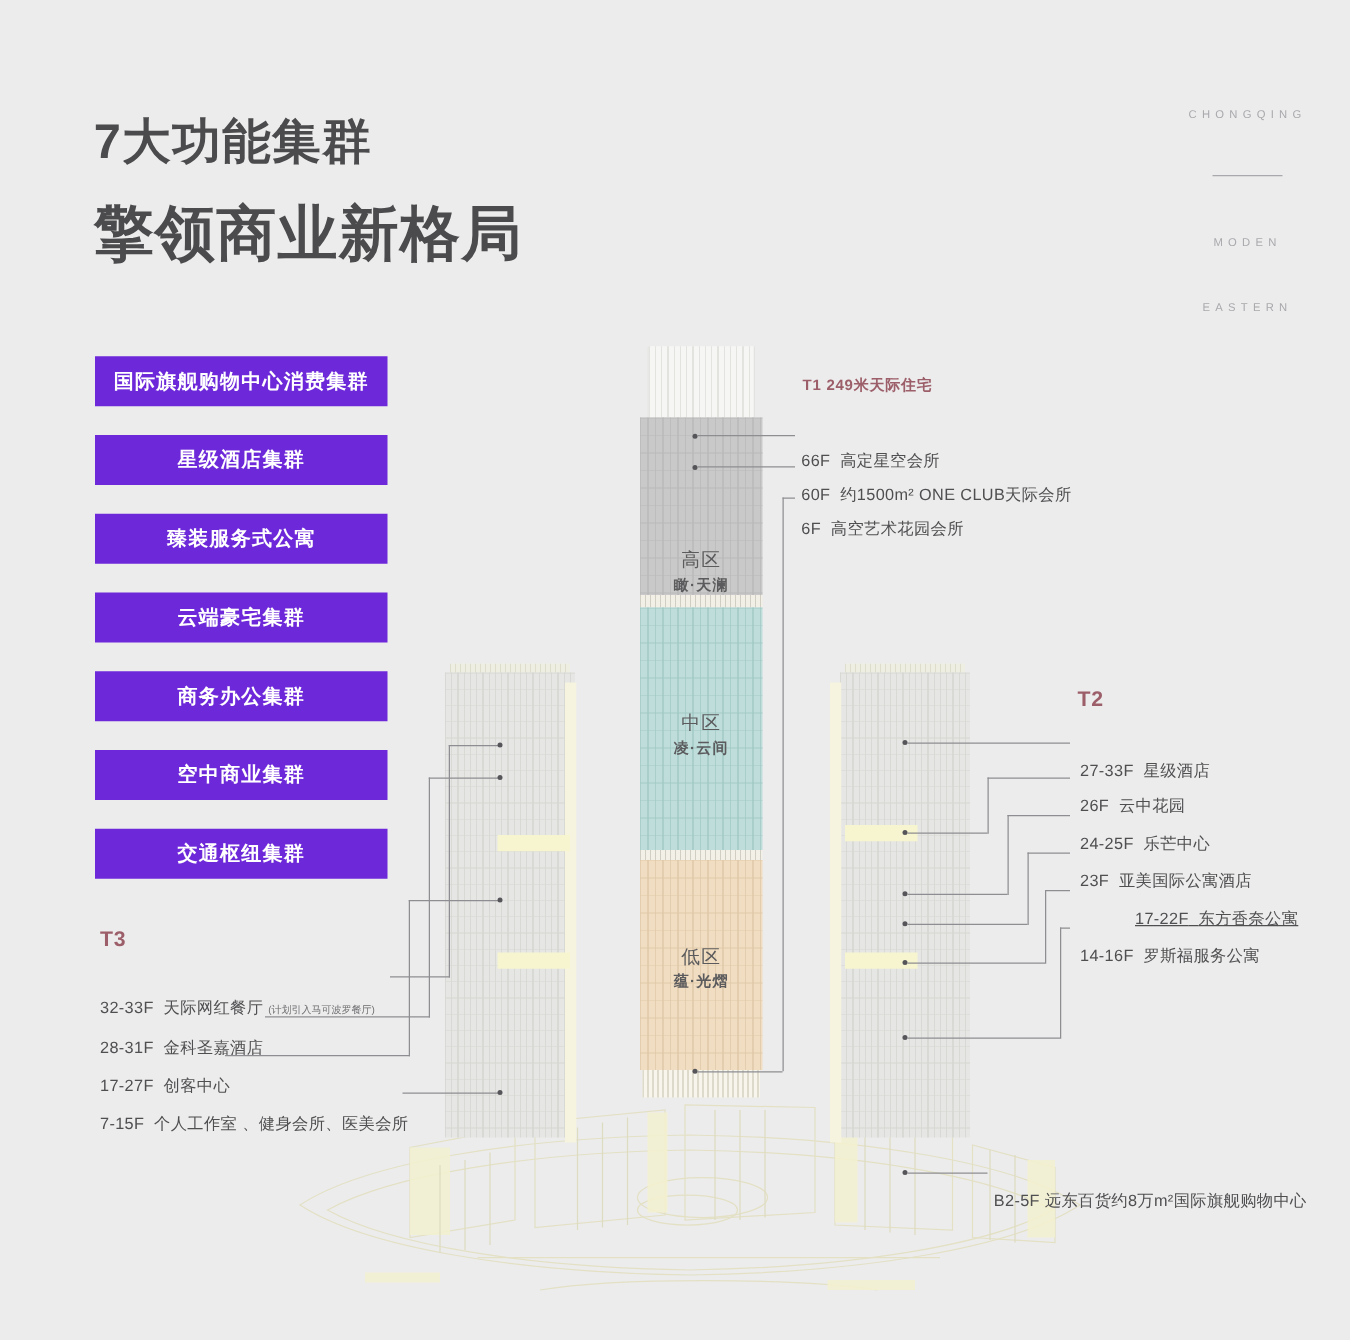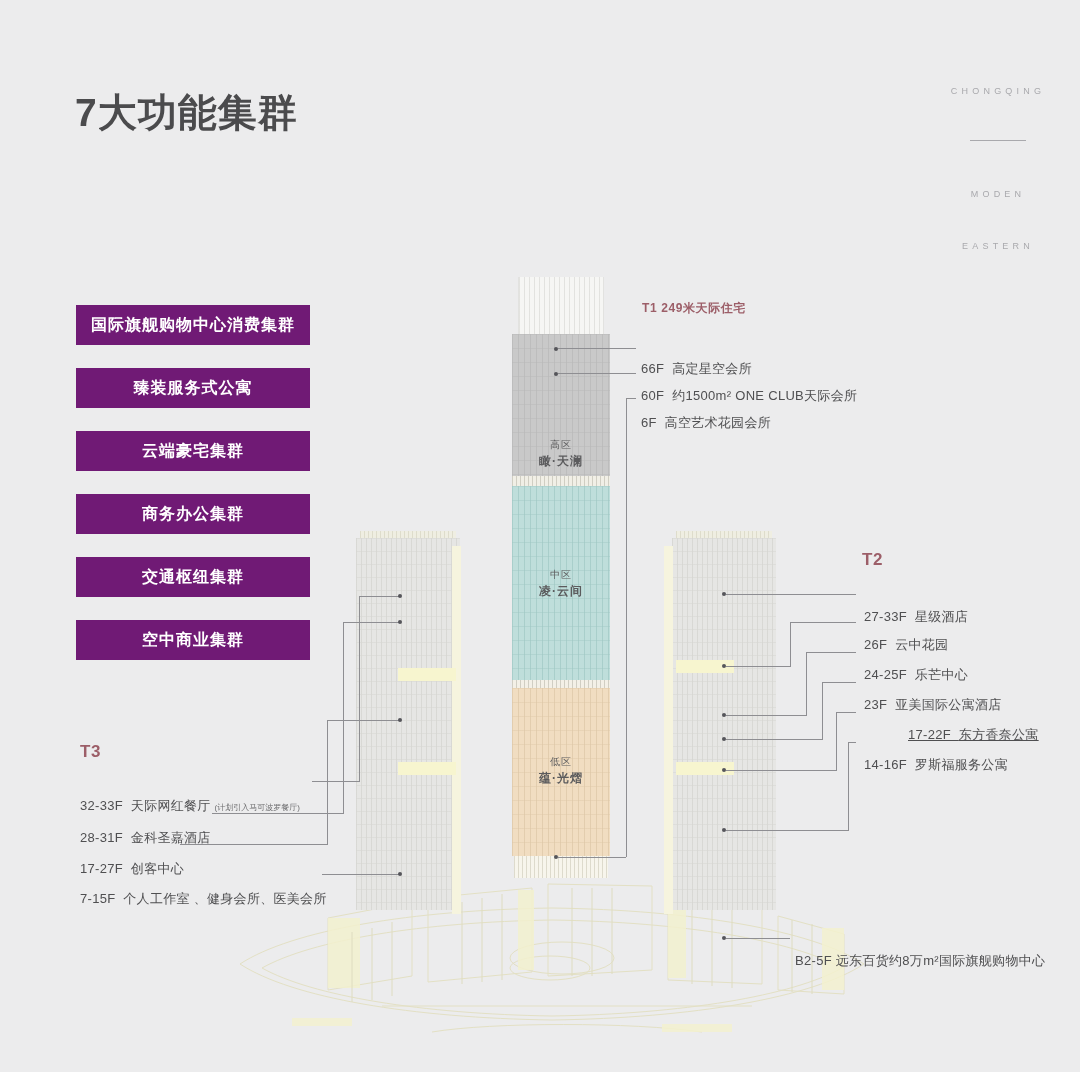--- a/index.html
+++ b/index.html
@@ -26,23 +26,23 @@
     font-size: 9px; letter-spacing: 4.2px; color: #a9a9ad;
     text-align: center; line-height: 14px;
   }
   .brand-rule { width: 56px; height: 1px; background: #a9a9ad; margin: 42px auto 46px; }
   .brand-word.w3 { margin-top: 38px; }
 
   
   .cluster-list { position: absolute; left: 76px; top: 285px; }
   .cluster-btn {
     width: 234px; height: 40px; margin-bottom: 23px;
-    background: #701a75; color: #ffffff;
+    background: #6d28d9; color: #ffffff;
     display: flex; align-items: center; justify-content: center;
-    font-size: 16px; font-weight: 700; letter-spacing: 1px; margin-top: 20px;
+    font-size: 16px; font-weight: 700; letter-spacing: 1px;
   }
   .cluster-btn.wide { width: 234px; }
 
   
   #scene { position: absolute; left: 0; top: 0; width: 1080px; height: 1072px; }
 
   
   .t1 { position: absolute; }
   .t1-crown {
     left: 518px; top: 277px; width: 86px; height: 57px;
@@ -77,21 +77,21 @@
                       repeating-linear-gradient(to bottom, rgba(222,200,168,.45) 0 1px, transparent 1px 14px);
   }
   .t1-base {
     left: 514px; top: 856px; width: 94px; height: 22px; background: #f7f5ec;
     background-image: repeating-linear-gradient(to right, rgba(215,212,196,.8) 0 1px, transparent 1px 4px);
   }
   .zone-label {
     position: absolute; width: 98px; text-align: center;
     color: #5b5b5d; line-height: 1.45;
   }
-  .zone-label .zl-1 { display: block; font-size: 10px; letter-spacing: 1px; }
+  .zone-label .zl-1 { display: block; font-size: 15px; letter-spacing: 1px; }
   .zone-label .zl-2 { display: block; font-size: 12px; font-weight: 700; letter-spacing: 1px; }
   .zl-high { left: 512px; top: 438px; }
   .zl-mid  { left: 512px; top: 568px; }
   .zl-low  { left: 512px; top: 755px; }
 
   
   .side-tower {
     position: absolute;
     background: #e6e6e4;
     background-image: repeating-linear-gradient(to right, rgba(214,214,210,.85) 0 1px, transparent 1px 5px),
@@ -136,46 +136,50 @@
 
   
   #podium { position: absolute; left: 232px; top: 872px; width: 640px; height: 190px; }
 </style>
 </head>
 <body>
 
 <div id="page">
 
   <div class="h-line1">7大功能集群</div>
+  <div class="h-line2">擎领商业新格局</div>
 
   <div class="brand">
     <div class="brand-word w1">CHONGQING</div>
     <div class="brand-rule"></div>
     <div class="brand-word w2">MODEN</div>
     <div class="brand-word w3">EASTERN</div>
   </div>
 
   <div class="cluster-list">
     <div class="cluster-btn wide">
         <span>国际旗舰购物中心消费集群</span>
       </div>
     <div class="cluster-btn">
+        <span>星级酒店集群</span>
+      </div>
+    <div class="cluster-btn">
         <span>臻装服务式公寓</span>
       </div>
     <div class="cluster-btn">
         <span>云端豪宅集群</span>
       </div>
     <div class="cluster-btn">
         <span>商务办公集群</span>
       </div>
     <div class="cluster-btn">
+        <span>空中商业集群</span>
+      </div>
+    <div class="cluster-btn">
         <span>交通枢纽集群</span>
-      </div>
-    <div class="cluster-btn">
-        <span>空中商业集群</span>
       </div>
   </div>
 
   <div id="scene">
 
     <svg id="podium" viewBox="0 0 640 190">
       <g fill="none" stroke="#e3e0c4" stroke-width="1">
         <path d="M8 92 C 60 58, 180 38, 320 36 C 460 38, 580 58, 632 92 C 580 126, 460 146, 320 148 C 180 146, 60 126, 8 92 Z"></path>
         <path d="M30 96 C 80 68, 190 50, 320 48 C 450 50, 560 68, 610 96 C 560 124, 450 142, 320 144 C 190 142, 80 124, 30 96 Z"></path>
         <path d="M96 118 L 96 46 L 180 30 L 180 104 Z"></path>

